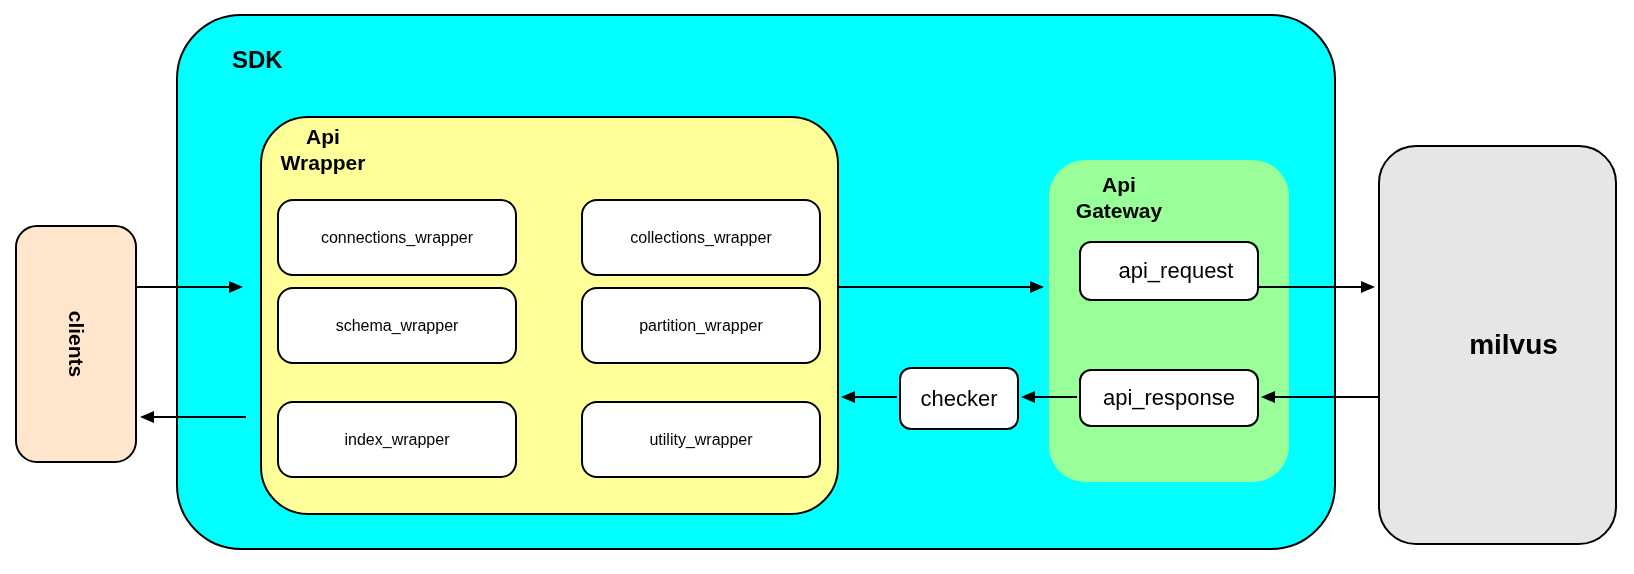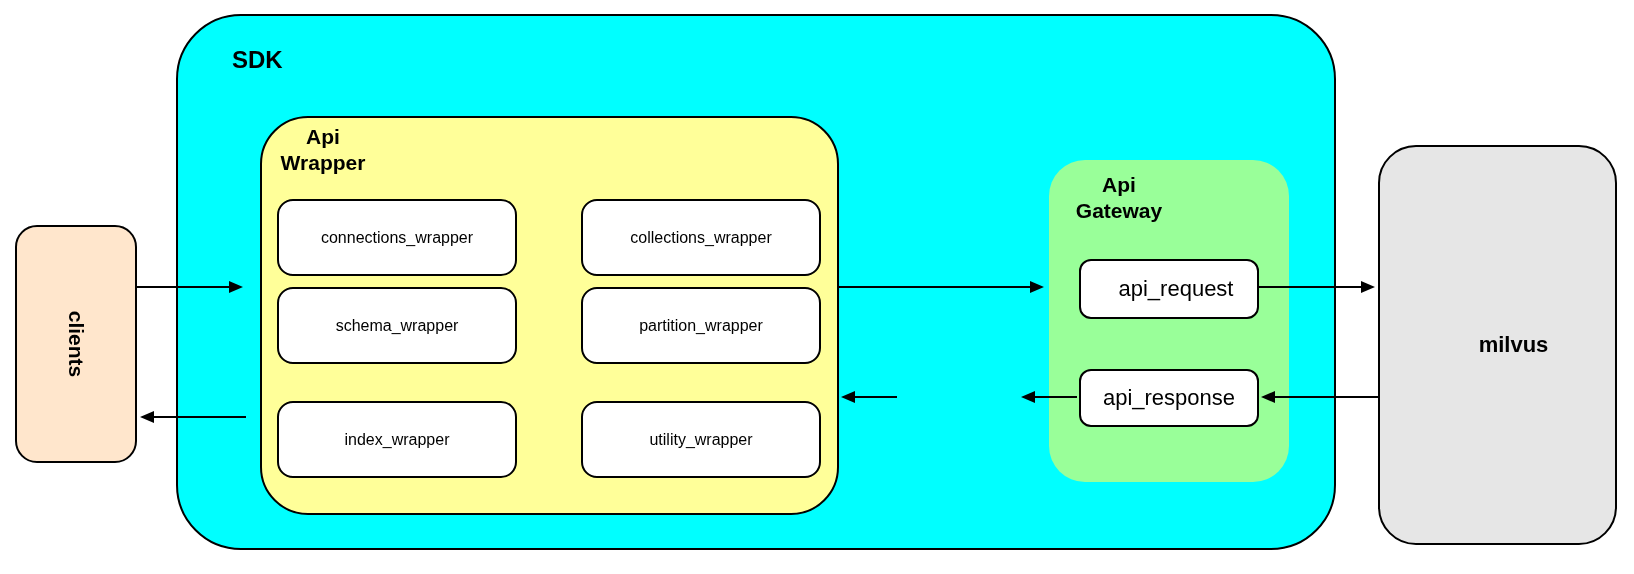--- a/index.html
+++ b/index.html
@@ -71,29 +71,29 @@
   .api-gateway-label {
     position: absolute; left: 10px; top: 12px; width: 120px;
     text-align: center; font-weight: bold; font-size: 21px; line-height: 26px;
   }
   .gbox {
     position: absolute; left: 30px; width: 180px; box-sizing: border-box;
     background: #ffffff; border: 2px solid #000; border-radius: 12px;
     display: flex; align-items: center; justify-content: center;
     font-size: 22px;
   }
-  .gbox-request  { top: 99px;  height: 60px; padding-left: 14px; }
+  .gbox-request  { top: 81px;  height: 60px; padding-left: 14px; }
   .gbox-response { top: 209px; height: 58px; }
 
   
   .milvus {
     left: 1378px; top: 145px; width: 239px; height: 400px;
     background: #E6E6E6; border: 2px solid #000; border-radius: 38px;
     display: flex; align-items: center; justify-content: center;
-    font-weight: bold; font-size: 22px; padding-left: 32px;
+    font-weight: bold; font-size: 28px; padding-left: 32px;
   }
 
   
   .shaft { position: absolute; height: 0; border-top: 2px solid #000; }
   .head-r {
     position: absolute; width: 0; height: 0;
     border-top: 6px solid transparent; border-bottom: 6px solid transparent;
     border-left: 14px solid #000;
   }
   .head-l {
@@ -120,20 +120,21 @@
         <div>Wrapper</div>
       </div>
       <div class="wbox col-l row-1">connections_wrapper</div>
       <div class="wbox col-r row-1">collections_wrapper</div>
       <div class="wbox col-l row-2">schema_wrapper</div>
       <div class="wbox col-r row-2">partition_wrapper</div>
       <div class="wbox col-l row-3">index_wrapper</div>
       <div class="wbox col-r row-3">utility_wrapper</div>
     </div>
 
+    <div class="node checker">checker</div>
 
     <div class="node api-gateway">
       <div class="api-gateway-label">
         <div>Api</div>
         <div>Gateway</div>
       </div>
       <div class="gbox gbox-request">api_request</div>
       <div class="gbox gbox-response">api_response</div>
     </div>
   </div>

